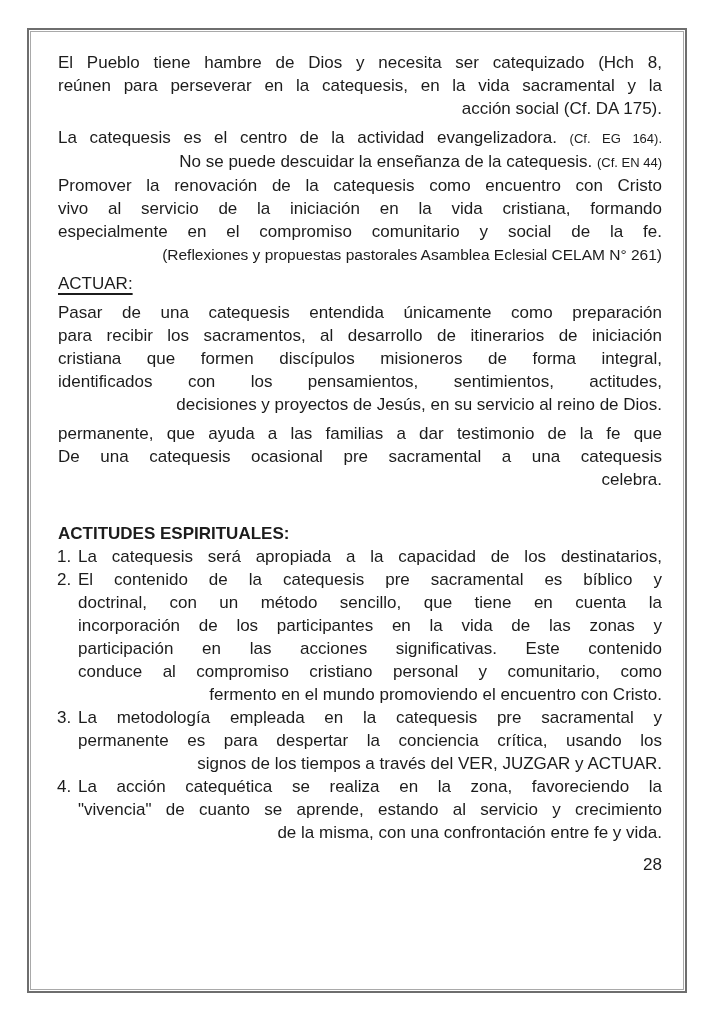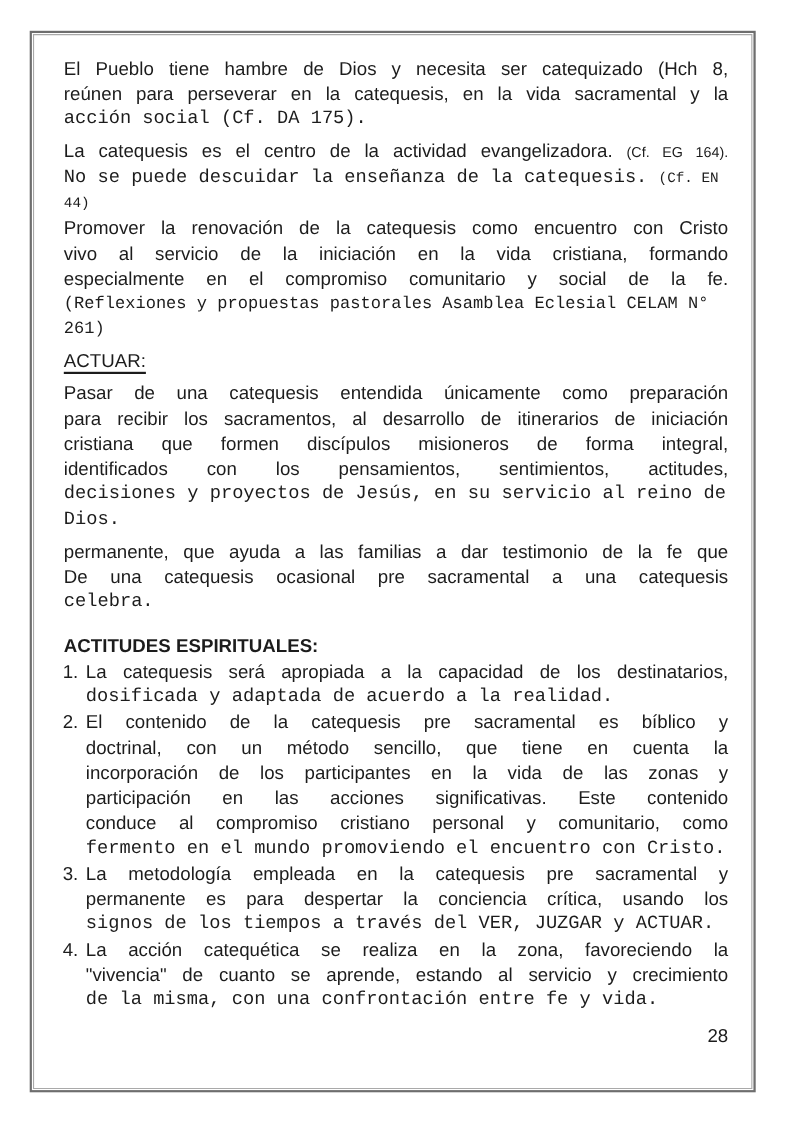--- a/index.html
+++ b/index.html
@@ -32,26 +32,26 @@
   .content {
     position: absolute;
     left: 29px;
     right: 23px;
     top: 21px;
     font-size: 17px;
     line-height: 23px;
   }
   .block { margin-top: 6px; }
   .block.first { margin-top: 0; }
-  .block.tight { margin-top: 17px; }
+  .block.tight { margin-top: 31px; }
   .tline.just {
     text-align: justify;
     text-align-last: justify;
   }
-  .tline.nat { text-align: left; font-family: Liberation Mono, monospace; }
+  .tline.nat { text-align: right; }
   .cite-sm { font-size: 13px; }
   .cite-md { font-size: 15.5px; }
   .h-underline span.ul {
     text-decoration: underline;
     text-decoration-thickness: 2px;
     text-underline-offset: 4px;
     text-align: right;
   }
   .h-bold { font-weight: bold; }
   .list .item {
@@ -110,21 +110,20 @@
           <div class="tline nat"><span>celebra.</span></div>
         </div>
 
       <div class="block tight h-bold">ACTITUDES ESPIRITUALES:</div>
 
       <div class="list">
           <div class="item">
             <span class="marker">1.</span>
             <div>
               <div class="tline just"><span>La catequesis será apropiada a la capacidad de los destinatarios,</span></div>
-              <div class="tline nat"><span>dosificada y adaptada de acuerdo a la realidad.</span></div>
             </div>
           </div>
           <div class="item">
             <span class="marker">2.</span>
             <div>
               <div class="tline just"><span>El contenido de la catequesis pre sacramental es bíblico y</span></div>
               <div class="tline just"><span>doctrinal, con un método sencillo, que tiene en cuenta la</span></div>
               <div class="tline just"><span>incorporación de los participantes en la vida de las zonas y</span></div>
               <div class="tline just"><span>participación en las acciones significativas. Este contenido</span></div>
               <div class="tline just"><span>conduce al compromiso cristiano personal y comunitario, como</span></div>

